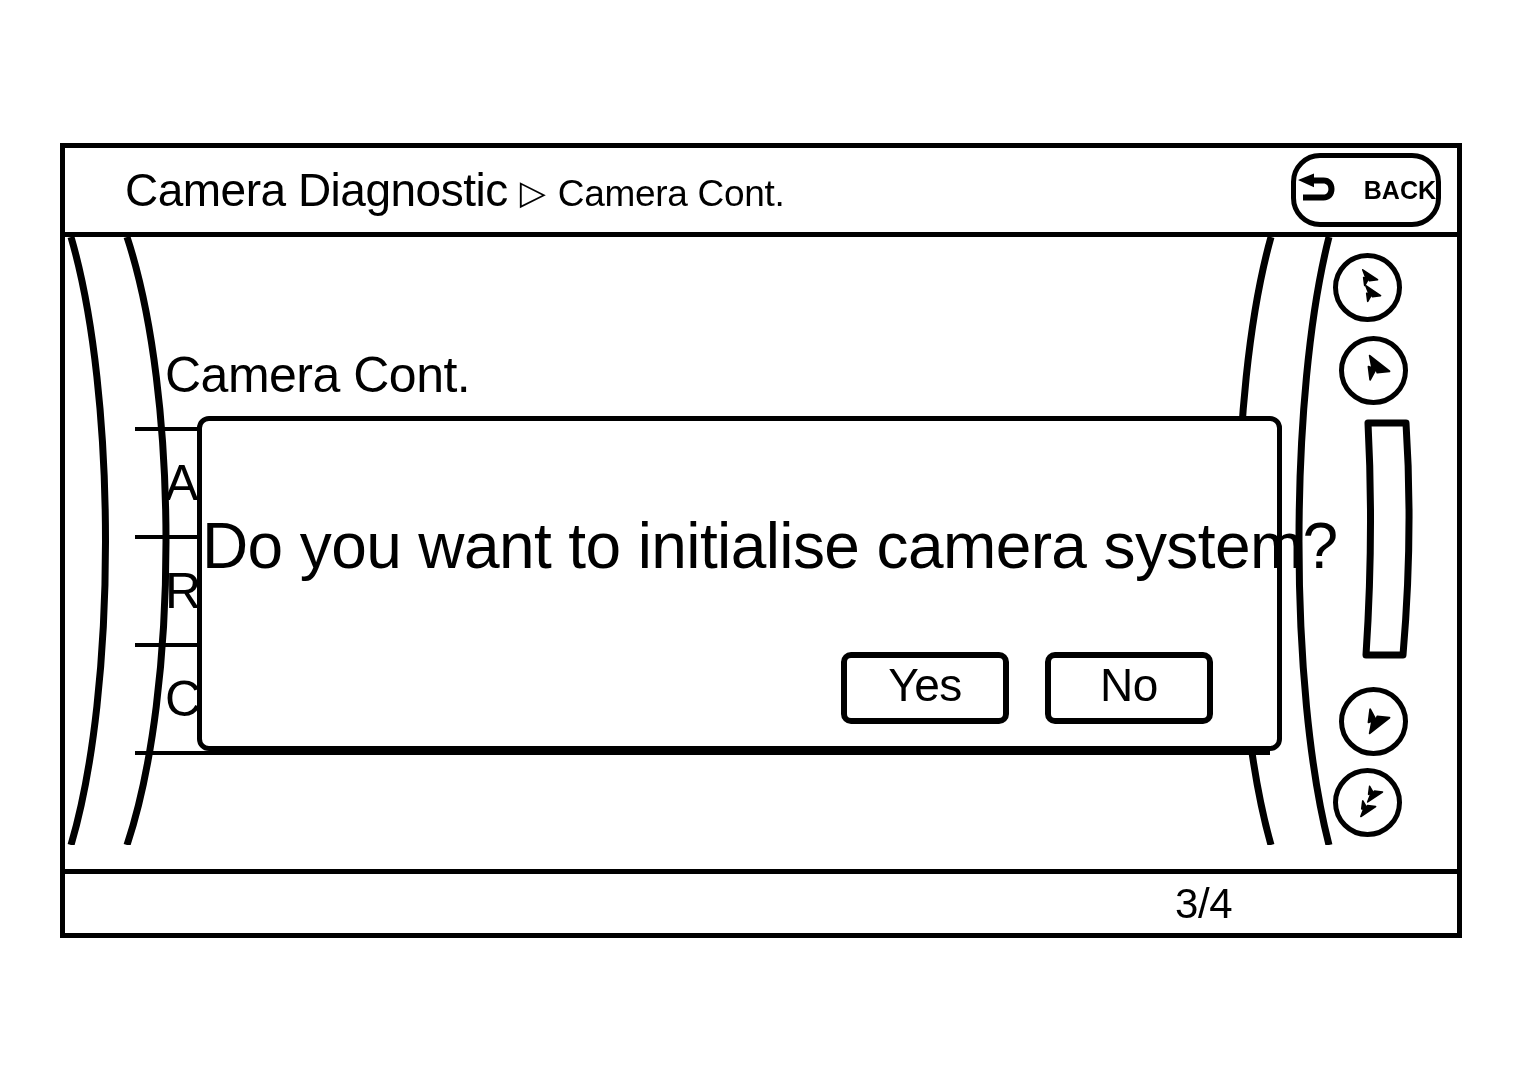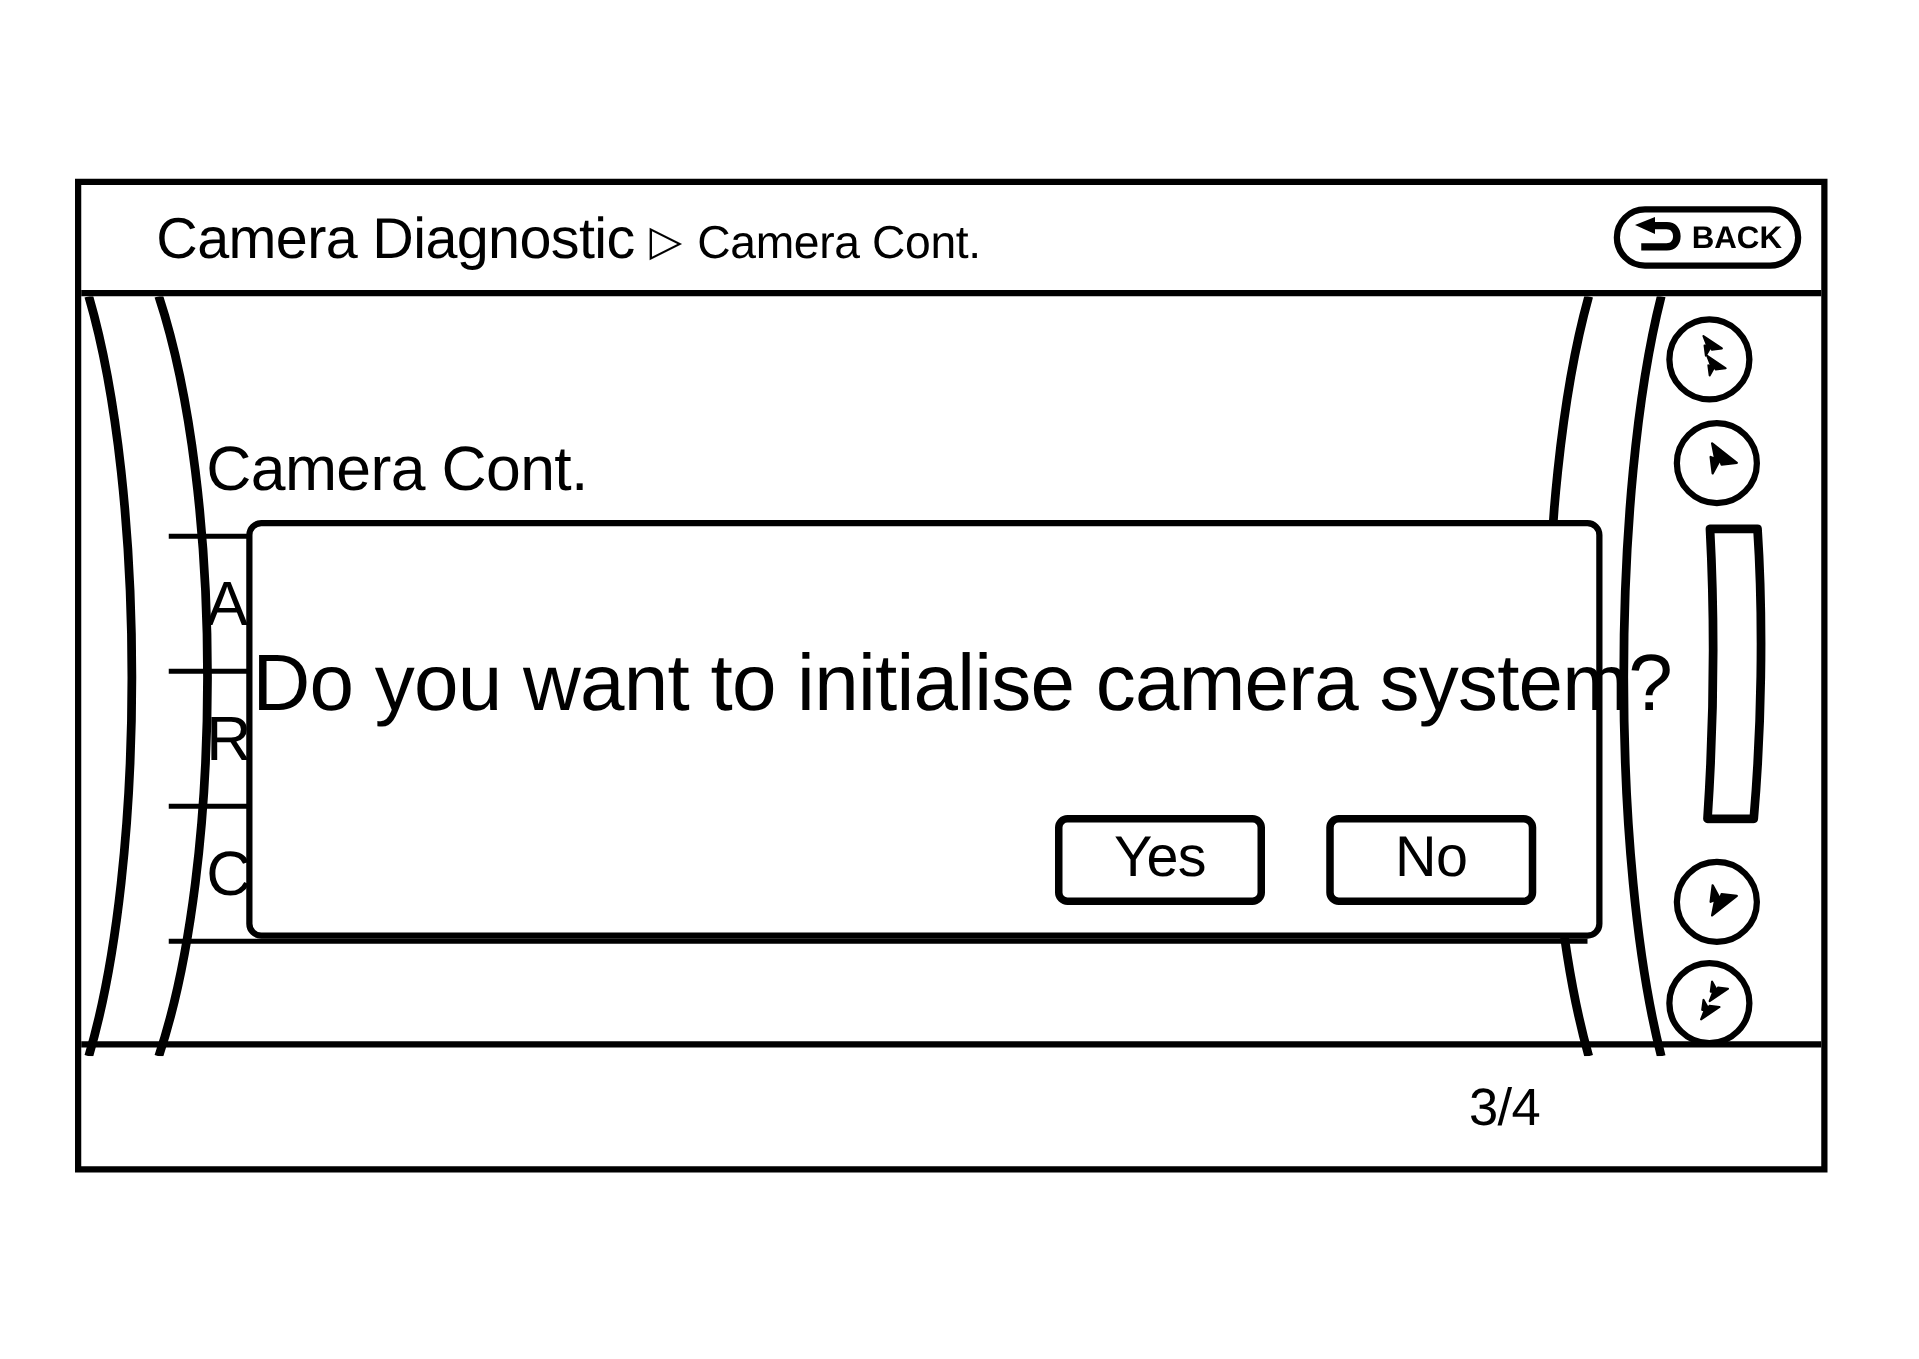--- a/index.html
+++ b/index.html
@@ -66,27 +66,27 @@
     letter-spacing: -0.3px;
   }
 
   
   #back-button {
     position: absolute;
     right: 16px;
     top: 50%;
     transform: translateY(-50%);
     width: 150px;
-    height: 50px;
+    height: 74px;
     border: 5px solid #000;
     border-radius: 29px;
     box-sizing: border-box;
     display: flex;
     align-items: center;
-    justify-content: center;
+    justify-content: space-between;
     gap: 7px;
     background: #fff;
     cursor: pointer;
   }
   #back-button .back-arrow { display:block; }
   #back-button .back-label {
     font-size: 25px;
     font-weight: bold;
     letter-spacing: 0px;
   }
@@ -190,21 +190,21 @@
     width: 56px;
     height: 240px;
   }
 
   
   #status-bar {
     position: absolute;
     left: 0;
     bottom: 0;
     width: 100%;
-    height: 100px;
+    height: 64px;
     border-top: 5px solid #000;
     box-sizing: border-box;
     display: flex;
     align-items: center;
     justify-content: flex-end;
     padding-right: 225px;
   }
   #page-indicator {
     font-size: 42px;
     letter-spacing: -0.5px;
@@ -232,24 +232,24 @@
     left: 0;
     right: 0;
     top: 88px;
     text-align: center;
     font-size: 64px;
     letter-spacing: -0.6px;
     white-space: nowrap;
   }
   #dialog-actions {
     position: absolute;
-    right: 48px;
+    right: 64px;
     bottom: 22px;
     display: flex;
-    gap: 49px;
+    gap: 36px;
   }
   .dialog-btn {
     min-width: 168px;
     height: 72px;
     border: 6px solid #000;
     border-radius: 10px;
     box-sizing: border-box;
     background: #fff;
     display: flex;
     align-items: center;

